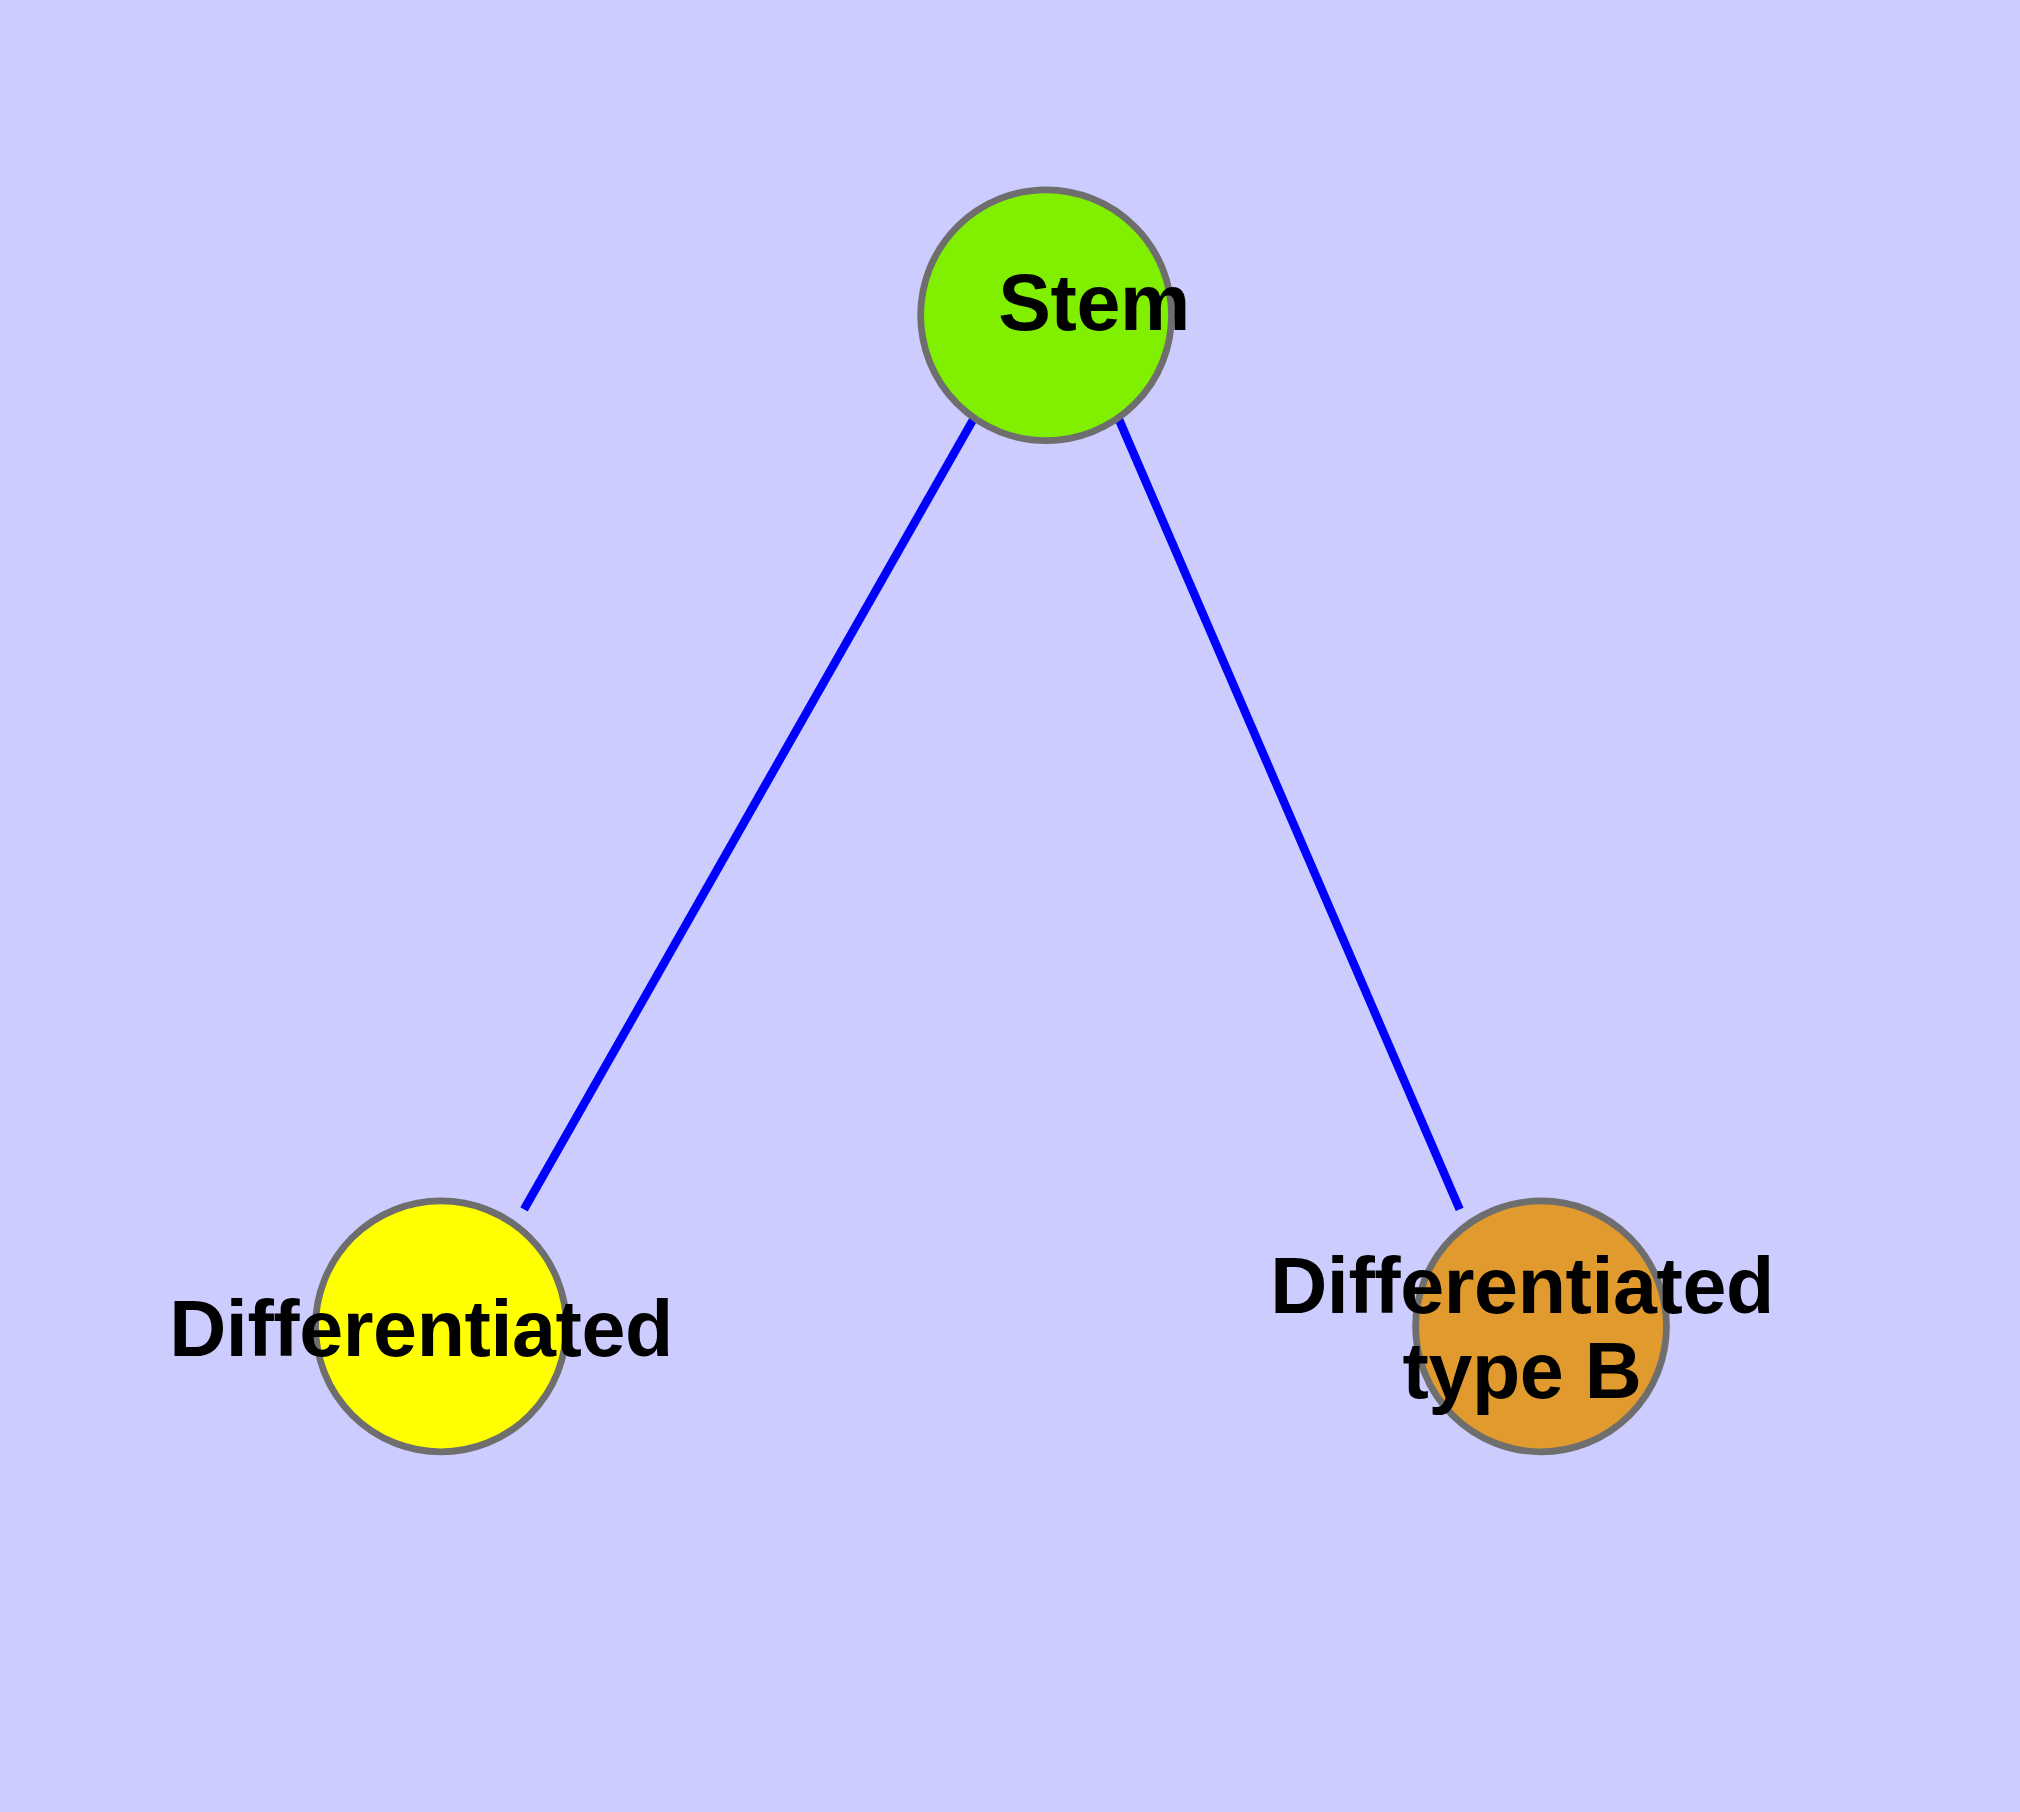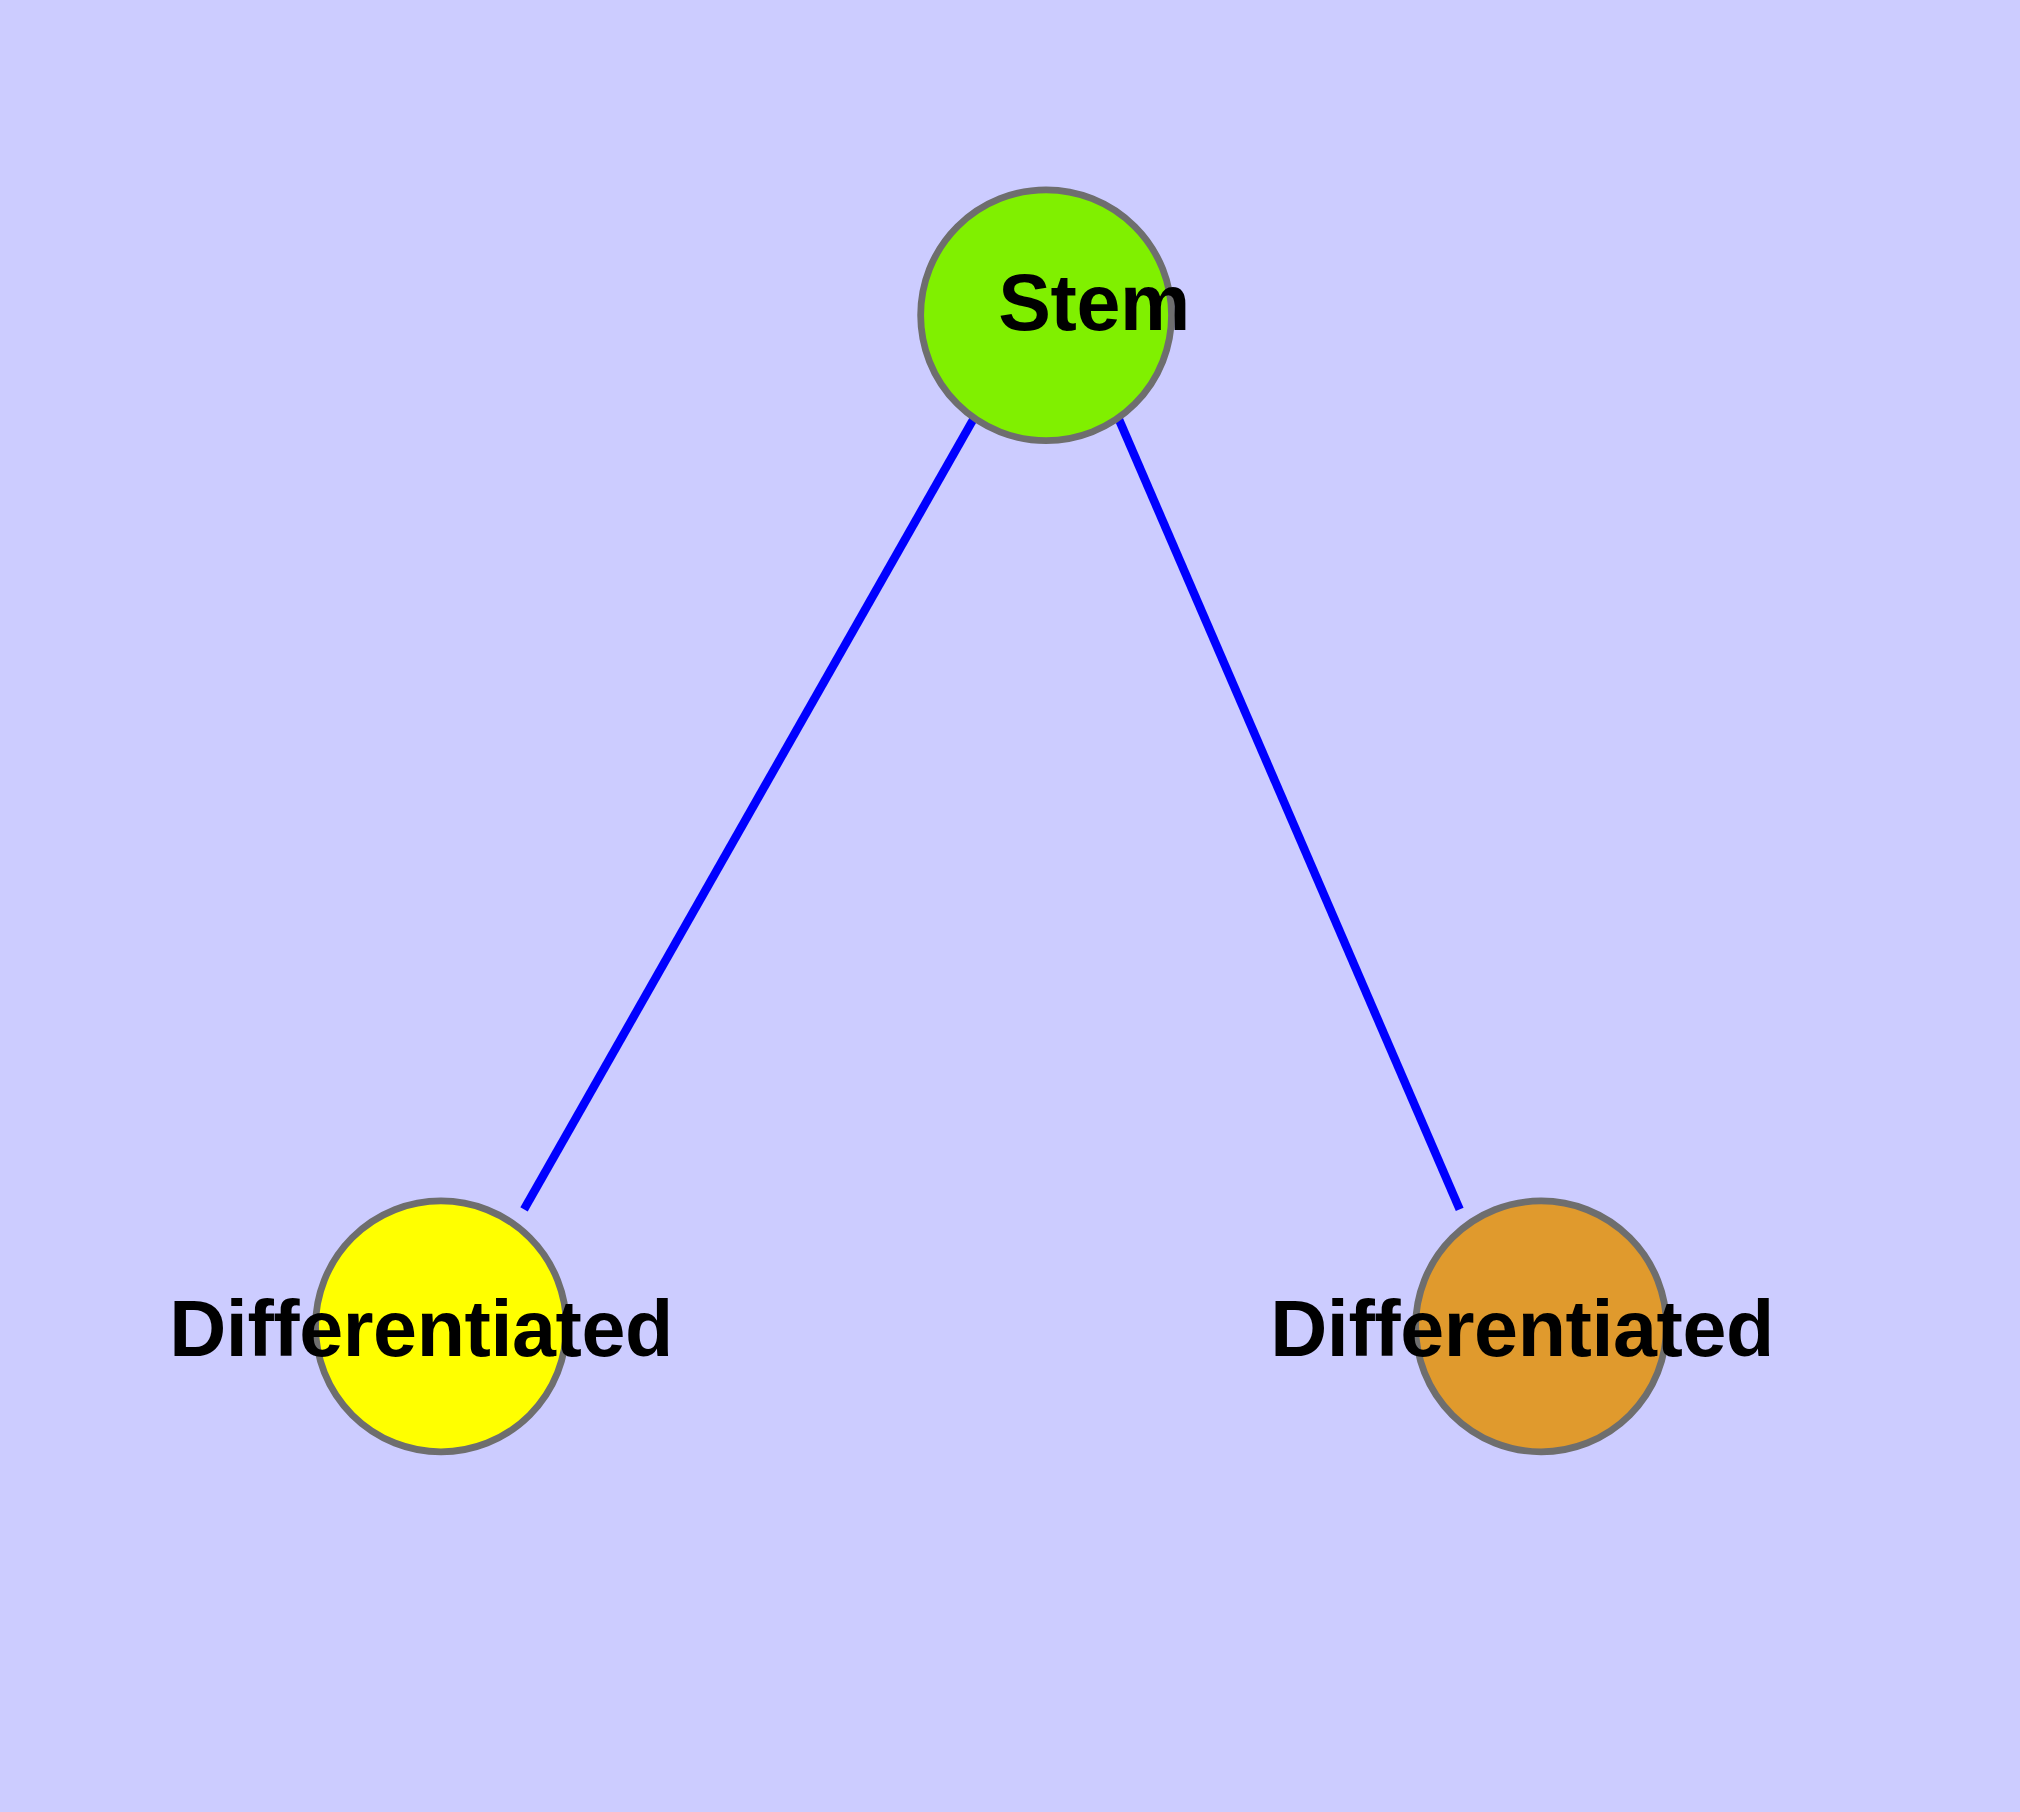--- a/index.html
+++ b/index.html
@@ -76,16 +76,16 @@
       <circle class="node-circle" cx="1234" cy="372" r="148" fill="#80f000" stroke="#6e6e6e"></circle>
       <circle class="node-circle" cx="520" cy="1565" r="148" fill="#ffff00"></circle>
       <circle class="node-circle" cx="1818" cy="1565" r="148" fill="#e09a2d"></circle>
     </g>
   </svg>
 
   <div class="node-label" id="label-stem"><span>Stem</span></div>
 
   <div class="node-label" id="label-type-a"><span>Differentiated</span><br></div>
 
-  <div class="node-label" id="label-type-b"><span>Differentiated</span><br></div>
+  <div class="node-label" id="label-type-b"><span>Differentiated</span><br><span>type B</span></div>
 
 </div>
 
 
 </body></html>

